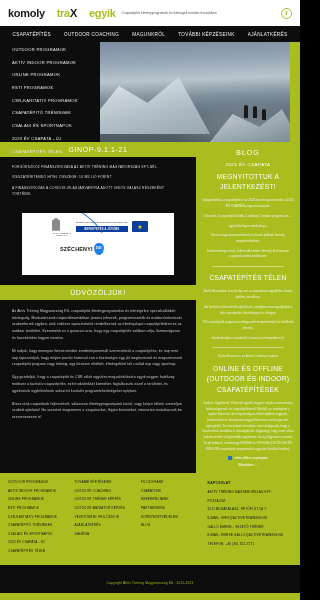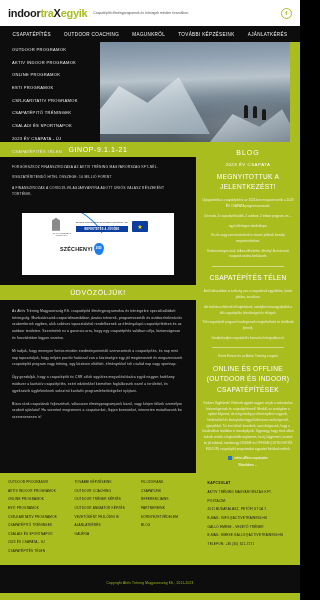--- a/index.html
+++ b/index.html
@@ -11,21 +11,21 @@
   }
   .page { width: 300px; height: 600px; position: relative; background: #a9bd1f; }
 
   
   .topbar {
     height: 26px; background: #ffffff;
     display: flex; align-items: center; padding: 0 8px;
   }
   .logo { font-size: 11px; font-weight: 700; letter-spacing: -0.3px; white-space: nowrap; }
   .logo .a { color: #1a1a1a; }
-  .logo .b { color: #a9bd1f; }
+  .logo .b { color: #a9bd1f; margin-left: 12px; }
   .logo .x { color: #1a1a1a; font-size: 11px; }
   .tagline { font-size: 3.4px; color: #555; margin-left: 6px; flex: 1; white-space: nowrap; }
   .fb {
     width: 11px; height: 11px; border: 1px solid #a9bd1f; border-radius: 50%;
     color: #a9bd1f; font-size: 7px; font-weight: 700;
     display: flex; align-items: center; justify-content: center;
     font-family: "Liberation Serif", serif;
   }
 
   
@@ -144,21 +144,21 @@
   .copybar { background:#0d0d0d; text-align:center; padding:5px 0; }
   .copybar span { color:#a9bd1f; font-size:3.2px; letter-spacing:.2px; }
 </style>
 </head>
 <body>
 
 <div class="page">
 
   <div class="topbar">
     <div class="logo">
-      <span class="a">indoor</span><span class="b">tra</span><span class="x">X</span><span class="b">egyik</span>
+      <span class="a">komoly</span><span class="b">tra</span><span class="x">X</span><span class="b">egyik</span>
     </div>
     <div class="tagline">Csapatépítő élményprogramok és tréningek minden évszakban</div>
     <div class="fb">f</div>
   </div>
 
   <div class="nav">
     <a href="#">CSAPATÉPÍTÉS</a>
     <a href="#">OUTDOOR COACHING</a>
     <a href="#">MAGUNKRÓL</a>
     <a href="#">TOVÁBBI KÉPZÉSEINK</a>

